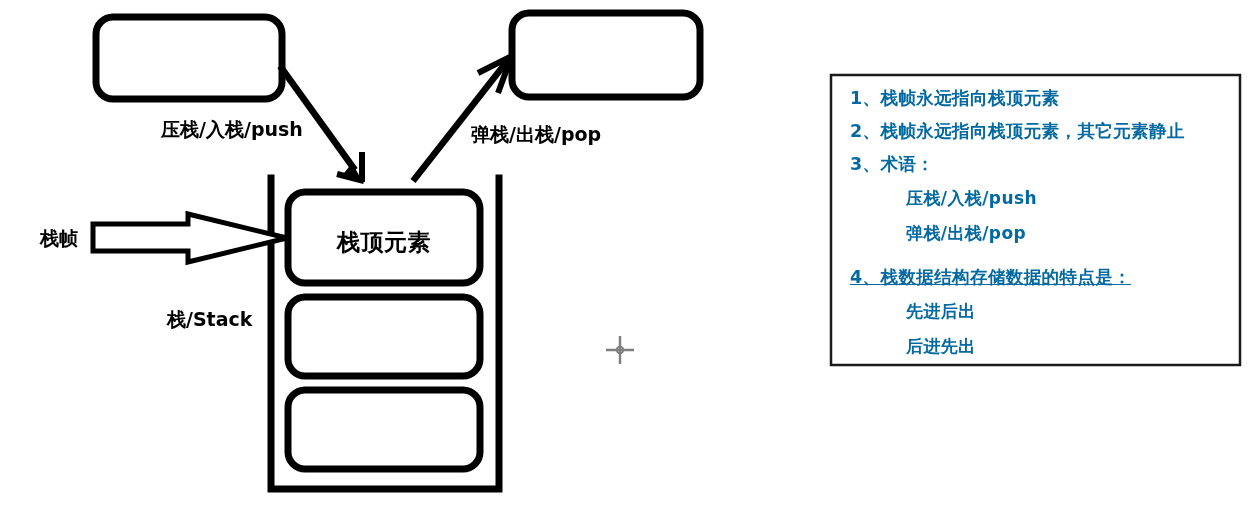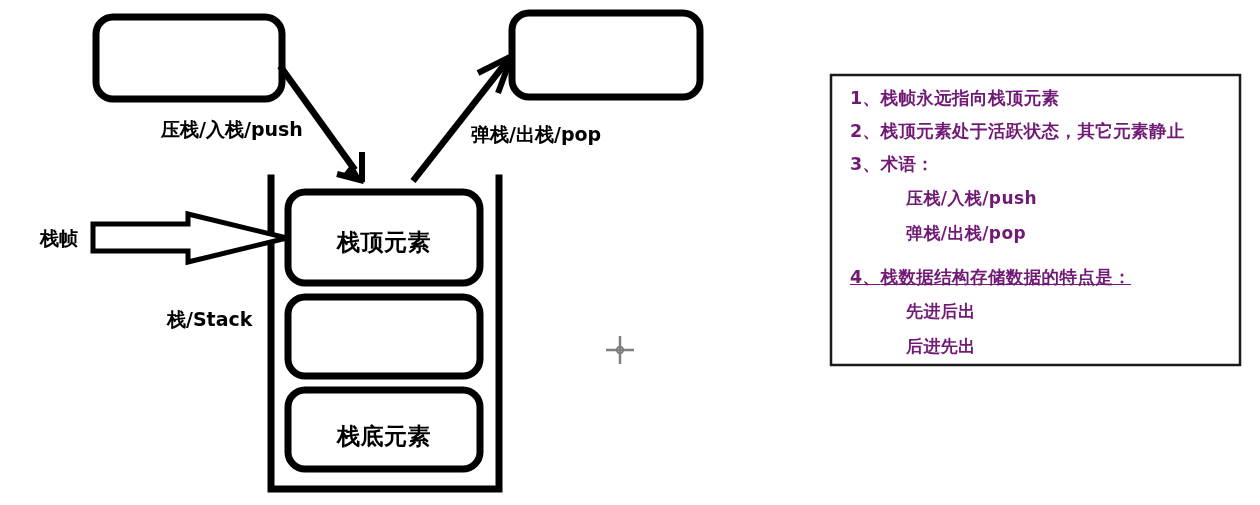--- a/index.html
+++ b/index.html
@@ -35,21 +35,21 @@
   .box-label {
     font-size: 23px;
     letter-spacing: 0.5px;
   }
   .edge-label {
     font-size: 19px;
     letter-spacing: 0px;
   }
   .note-line {
     position: absolute;
-    color: #701a75;
+    color: #0369a1;
     font-weight: bold;
     font-size: 17.5px;
     white-space: nowrap;
     letter-spacing: 0.4px;
     font-family: "DejaVu Sans", "Liberation Sans", sans-serif;
   }
   .note-line.indent {
     font-size: 17px;
   }
 </style>
@@ -102,32 +102,31 @@
   <div class="lbl edge-label" style="left:471px; top:122px;">弹栈/出栈/pop</div>
 
   <div class="lbl edge-label" style="left:40px; top:226px;">栈帧</div>
 
   <div class="lbl edge-label" style="left:167px; top:307px;">栈/Stack</div>
 
   <div class="lbl box-label" style="left:288px; top:227px; width:192px; text-align:center;">栈顶元素</div>
 
   <div class="lbl box-label" style="left:288px; top:327px; width:192px; text-align:center;"></div>
 
-  <div class="lbl box-label" style="left:288px; top:421px; width:192px; text-align:center;">栈底元素</div>
 
   <div class="lbl box-label" style="left:96px; top:50px; width:186px; text-align:center;"></div>
 
   <div class="lbl box-label" style="left:512px; top:46px; width:188px; text-align:center;"></div>
 
   <div class="note-line" style="left:850px; top:86px;">
     <span>1、</span><span>栈帧永远指向栈顶元素</span>
   </div>
 
   <div class="note-line" style="left:850px; top:119px;">
-    <span>2、</span><span>栈顶元素处于活跃状态，其它元素静止</span>
+    <span>2、</span><span>栈帧永远指向栈顶元素，其它元素静止</span>
   </div>
 
   <div class="note-line" style="left:850px; top:152px;">
     <span>3、</span><span>术语：</span>
   </div>
 
   <div class="note-line indent" style="left:906px; top:187px;">
     <span>压栈/入栈/push</span>
   </div>
 

